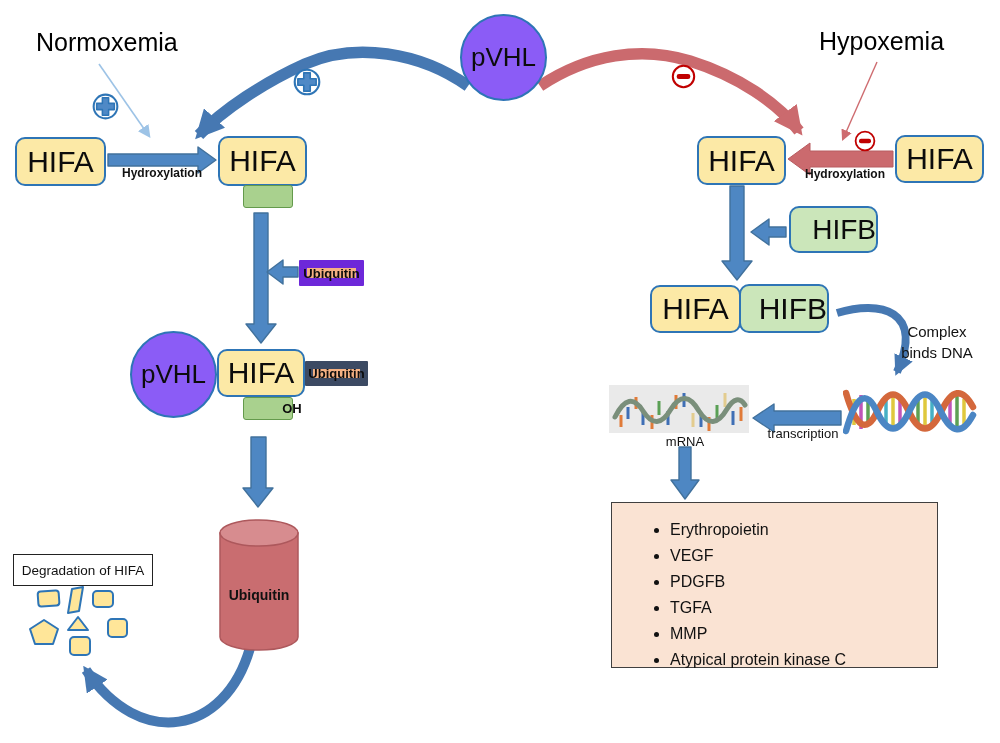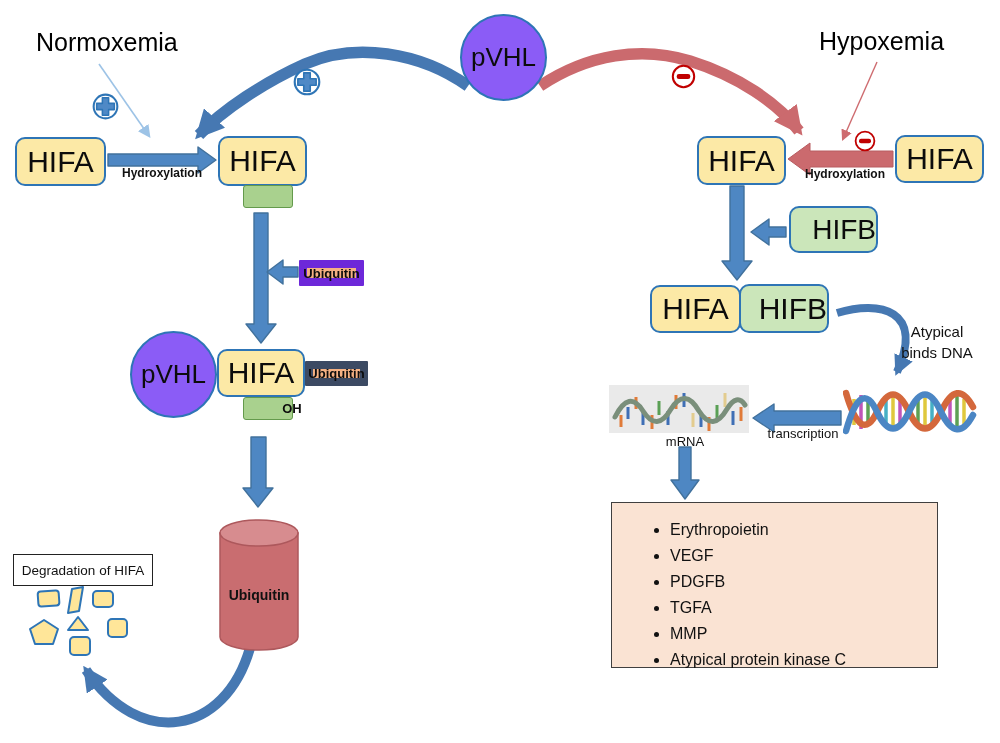--- a/index.html
+++ b/index.html
@@ -153,21 +153,21 @@
   </div>
 
   <div class="abs node" style="left:650px;top:285px;width:91px;height:48px;">
     <span>HIFA</span>
   </div>
   <div class="abs node green" style="left:739px;top:284px;width:90px;height:49px;">
     <span>HIFB</span>
   </div>
 
   <div class="abs two-line" style="left:898px;top:321px;width:78px;">
-    <span>Atypical</span><br>
+    <span>Complex</span><br>
     <span>binds DNA</span>
   </div>
 
   <svg class="abs" style="left:843px;top:383px;" width="134" height="58" viewBox="0 0 134 58">
     <g stroke-width="3.5">
       <line x1="11" y1="16" x2="11" y2="42" stroke="#DFC83D"></line>
       <line x1="18" y1="12" x2="18" y2="46" stroke="#C055B8"></line>
       <line x1="25" y1="16" x2="25" y2="42" stroke="#5EA054"></line>
       <line x1="43" y1="16" x2="43" y2="42" stroke="#45AFC4"></line>
       <line x1="50" y1="12" x2="50" y2="46" stroke="#DFC83D"></line>

